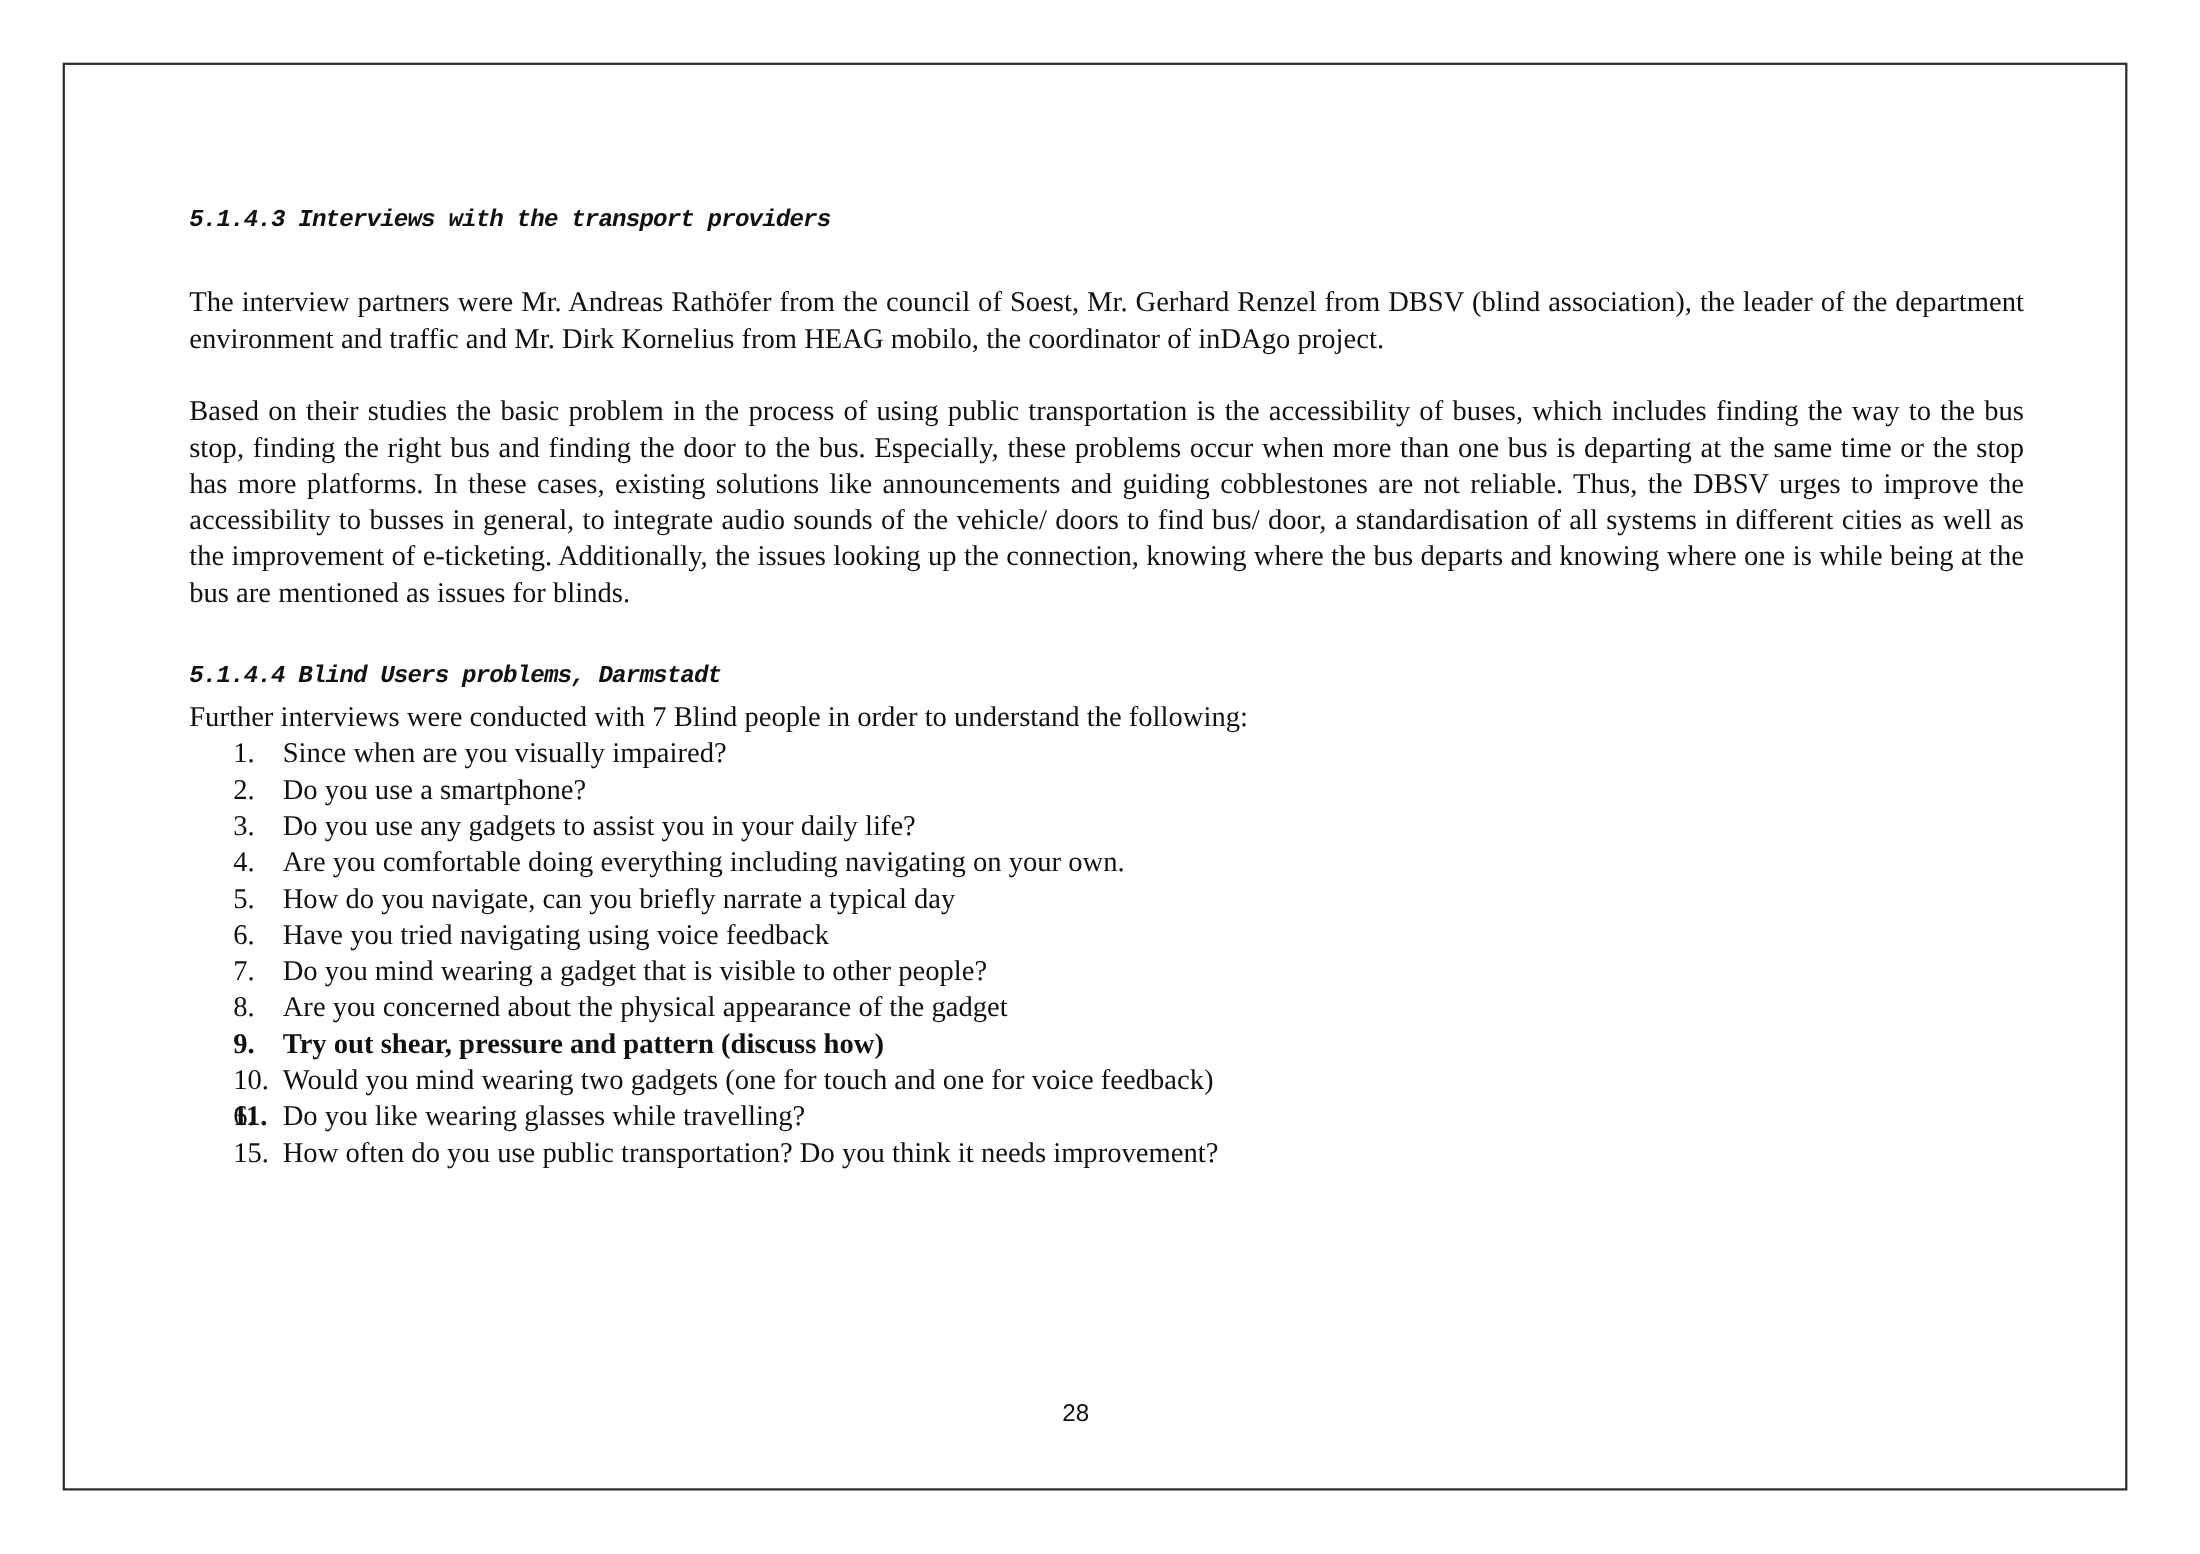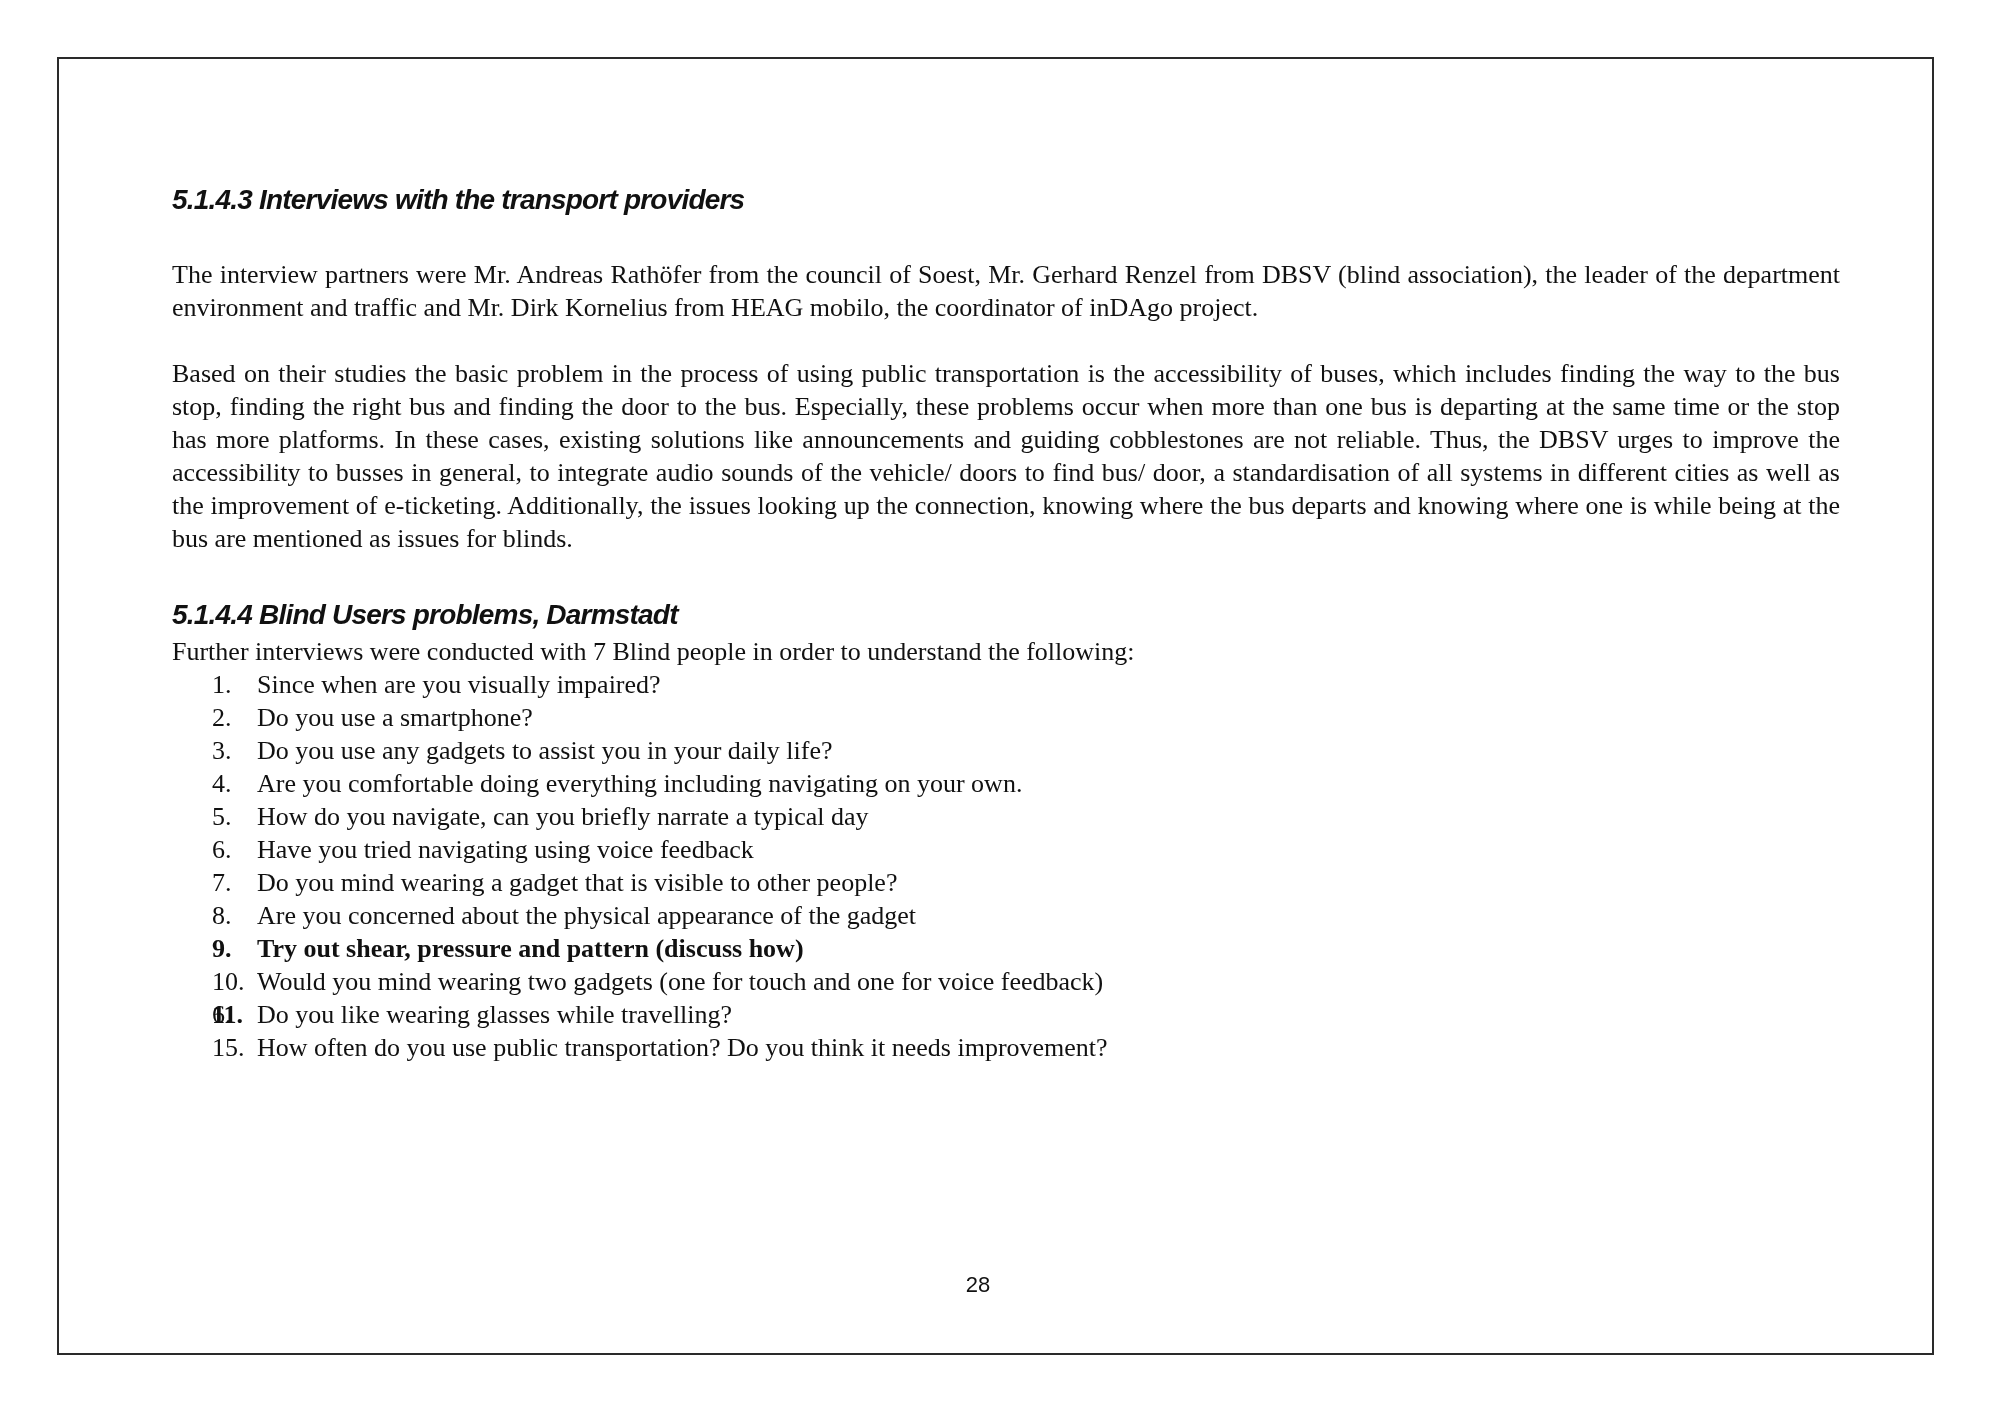--- a/index.html
+++ b/index.html
@@ -7,22 +7,22 @@
     .page-border {
       position: absolute; left: 57px; top: 57px; width: 1877px; height: 1298px;
       border: 2px solid #2a2a2a; box-sizing: border-box;
     }
     .content {
       position: absolute; left: 172px; top: 170px; width: 1668px;
       font-family: "Liberation Serif", serif; color: #111;
       font-size: 26px; line-height: 33px;
     }
     h2 {
-      font-family: Liberation Sans, sans-serif;
-      font-style: italic; font-weight: bold; font-size: 28px;
+      font-family: Liberation Mono, monospace;
+      font-style: italic; font-weight: bold; font-size: 22px;
       margin: 0; letter-spacing: -0.8px; color: #111;
     }
     .h-first { margin-top: 5px; height: 50px; line-height: 50px; }
     .h-second { margin-top: 40px; height: 40px; line-height: 40px; }
     p { margin: 0; text-align: justify; }
     .p-gap { margin-top: 33px; }
     .intro { margin-top: 0; }
     ol { margin: 0; padding: 0; list-style: none; }
     ol li { position: relative; padding-left: 85px; }
     ol li .num { position: absolute; left: 40px; }

